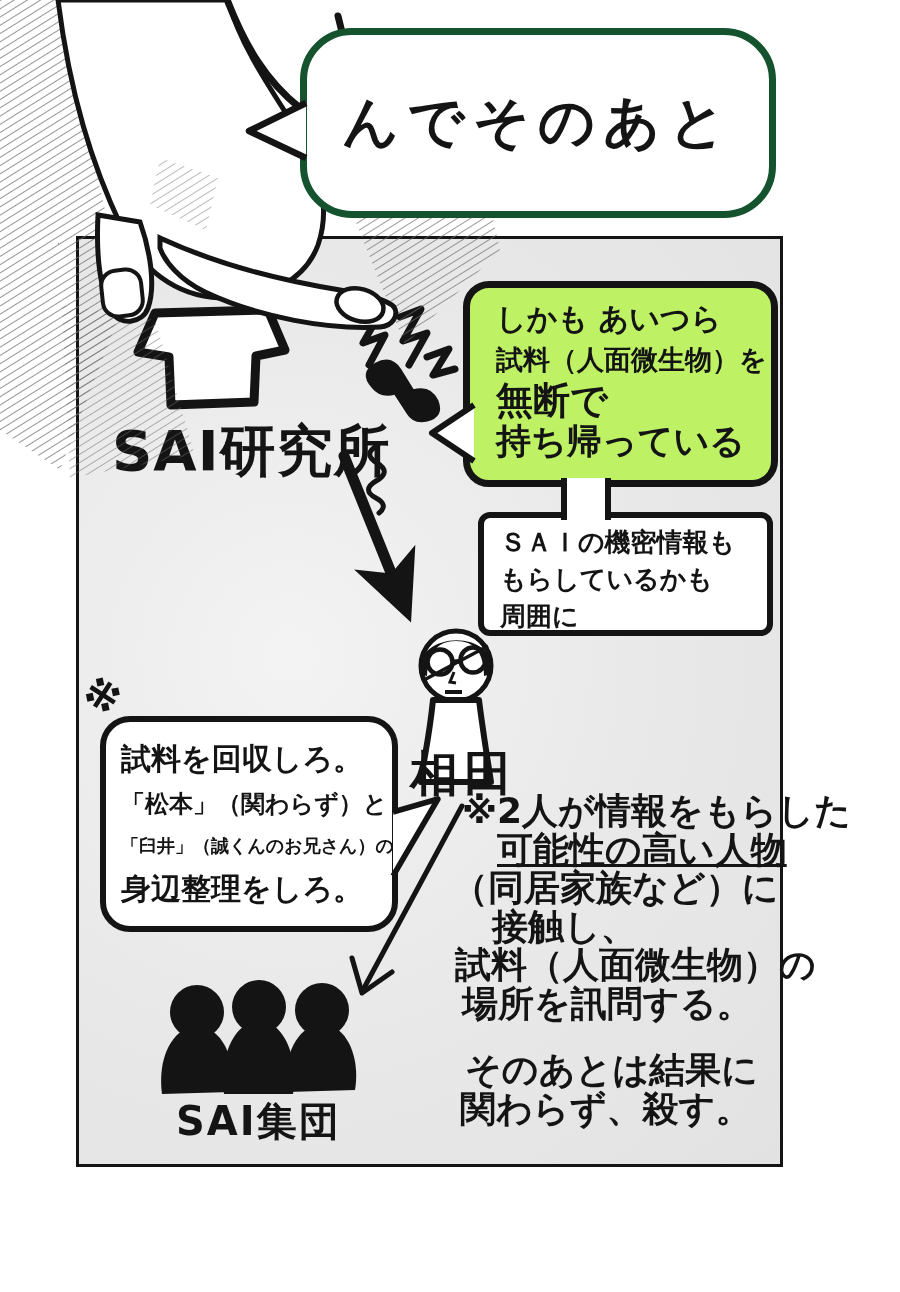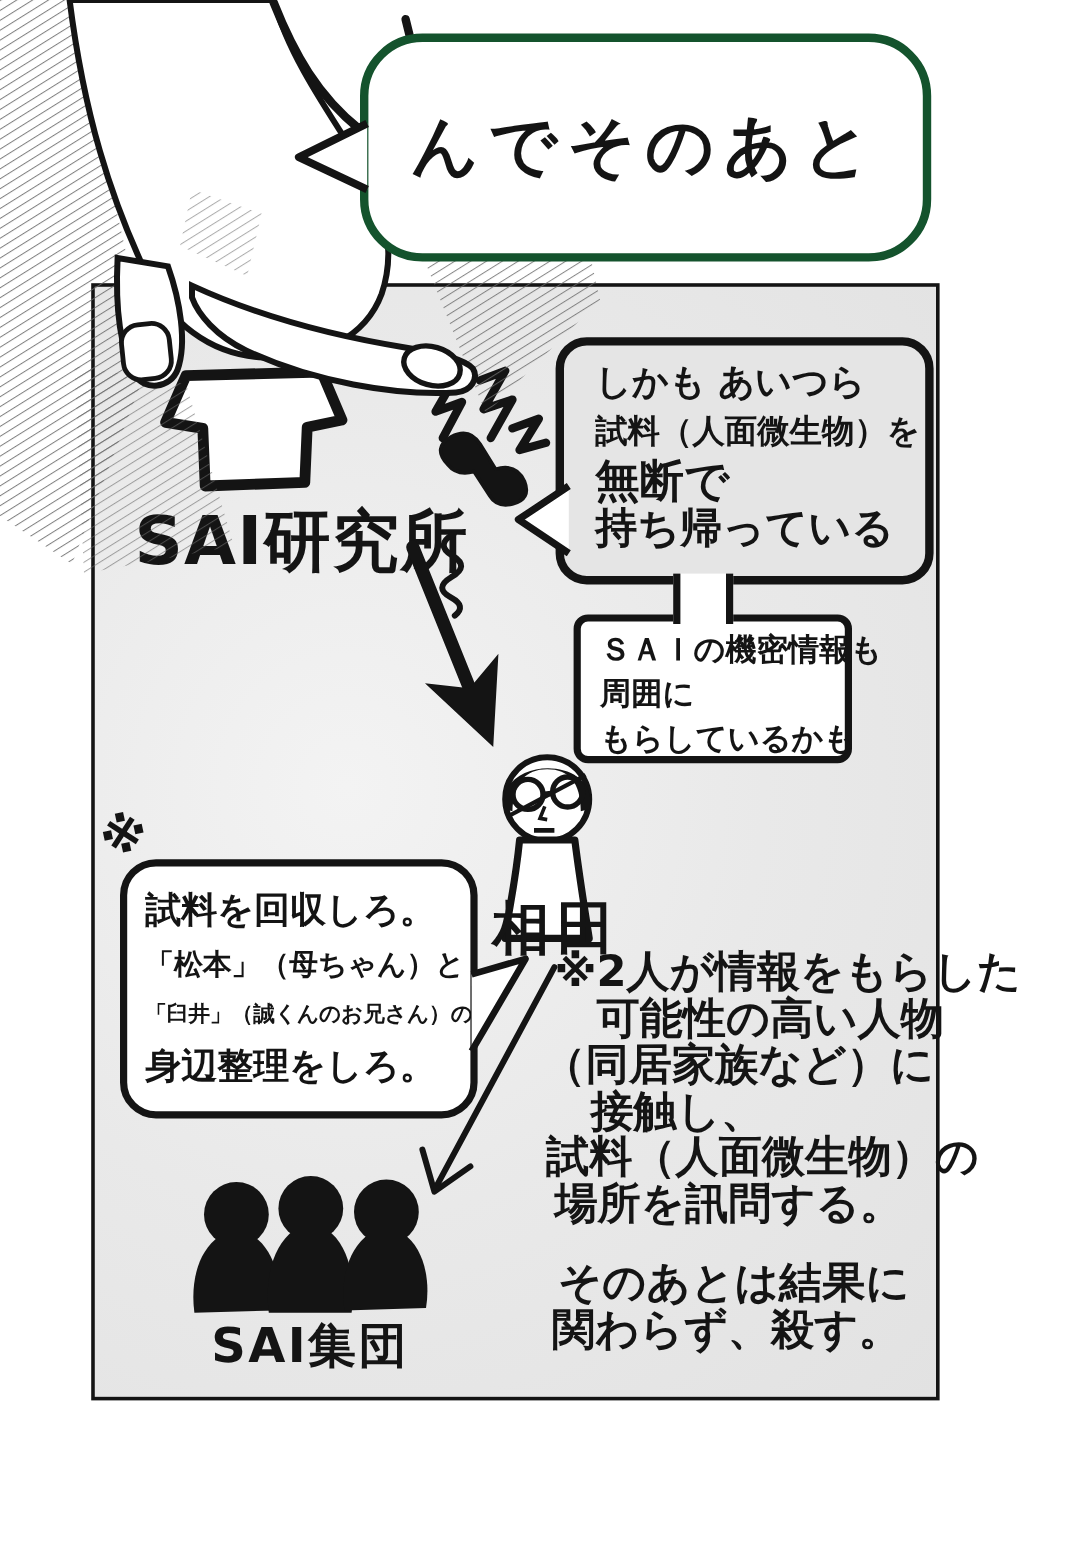--- a/index.html
+++ b/index.html
@@ -20,33 +20,33 @@
   .bubble-top{
     left:300px;top:28px;width:462px;height:176px;
     background:#fff;border:7px solid #14532d;border-radius:52px;
     display:flex;align-items:center;justify-content:center;
     z-index:40;
   }
   .bubble-top .txt{font-size:56px;letter-spacing:8px;white-space:nowrap;}
   
   .bubble-phone{
     left:463px;top:281px;width:315px;height:206px;
-    background:#e5e5e5;border:7px solid #141414;border-radius:26px;
+    background:#bef264;border:7px solid #141414;border-radius:26px;
     padding:10px 0 0 26px;box-sizing:border-box;z-index:21;
   }
   .bubble-phone .ln{font-size:30px;line-height:41px;white-space:nowrap;}
   .bubble-phone .ln:nth-child(2){font-size:27px;}
   .bubble-phone .ln:nth-child(3){font-size:37px;}
   .bubble-phone .ln:nth-child(4){font-size:35px;}
   .connector{
     left:561px;top:478px;width:38px;height:42px;background:#fff;
     border-left:6px solid #141414;border-right:6px solid #141414;z-index:23;
   }
   .box-leak{
-    left:478px;top:512px;width:232px;height:124px;
+    left:478px;top:512px;width:295px;height:124px;
     background:#fff;border:6px solid #141414;border-radius:12px;
     padding:6px 0 0 16px;box-sizing:border-box;z-index:21;
   }
   .box-leak .ln{font-size:26px;line-height:37px;white-space:nowrap;}
   .bubble-order{
     left:100px;top:716px;width:298px;height:216px;
     background:#fff;border:6px solid #141414;border-radius:30px;
     padding:14px 0 0 15px;box-sizing:border-box;z-index:21;
   }
   .bubble-order .ln{white-space:nowrap;}
@@ -55,21 +55,21 @@
   .bubble-order .ln:nth-child(3){font-size:18px;line-height:40px;}
   .bubble-order .ln:nth-child(4){font-size:30px;line-height:46px;}
   
   .lab-label{left:112px;top:414px;font-size:56px;letter-spacing:1px;z-index:21;}
   .aida-label{left:410px;top:742px;font-size:48px;letter-spacing:6px;z-index:21;}
   .group-label{left:176px;top:1094px;font-size:40px;letter-spacing:2px;z-index:21;}
   .asterisk{left:84px;top:674px;font-size:40px;transform:rotate(-12deg);z-index:21;}
   .note{left:452px;top:792px;width:334px;z-index:21;}
   .note .ln{font-size:36px;line-height:38.5px;white-space:nowrap;}
   .note .ln:nth-child(1){margin-left:10px;}
-  .note .ln:nth-child(2){margin-left:45px;}
+  .note .ln:nth-child(2){margin-left:45px;text-decoration:underline;}
   .note .ln:nth-child(3){margin-left:0px;}
   .note .ln:nth-child(4){margin-left:40px;}
   .note .ln:nth-child(5){margin-left:3px;}
   .note .ln:nth-child(6){margin-left:10px;}
   .note .ln:nth-child(7){margin-left:13px;margin-top:28px;}
   .note .ln:nth-child(8){margin-left:8px;}
   svg{display:block;}
   .z21{z-index:21;} .z30{z-index:30;} .z41{z-index:41;}
 </style>
 </head>
@@ -101,22 +101,22 @@
     <div class="ln">持ち帰っている</div>
   </div>
   <svg class="abs" style="left:428px;top:402px;z-index:22;" width="48" height="62" viewBox="0 0 48 62">
     <path d="M46,3 L4,31 L46,59" fill="#ffffff" stroke="#141414" stroke-width="6" stroke-linejoin="round"></path>
   </svg>
 
   <div class="abs connector"></div>
 
   <div class="abs box-leak">
     <div class="ln">ＳＡＩの機密情報も</div>
+    <div class="ln">もらしているかも</div>
     <div class="ln">周囲に</div>
-    <div class="ln">もらしているかも</div>
   </div>
 
   <svg class="abs z21" style="left:328px;top:442px;" width="110" height="190" viewBox="0 0 110 190">
     <defs>
       <marker id="ah1" markerWidth="7" markerHeight="7" refX="4.2" refY="3" orient="auto">
         <path d="M0,0 L6.4,3 L0,6 L1.6,3 Z" fill="#141414"></path>
       </marker>
     </defs>
     <line x1="16" y1="14" x2="74" y2="158" stroke="#141414" stroke-width="11" stroke-linecap="round" marker-end="url(#ah1)"></line>
   </svg>
@@ -131,21 +131,21 @@
     <path d="M56,50 L52,60 L58,61" fill="none" stroke="#141414" stroke-width="3"></path>
     <line x1="47" y1="70" x2="64" y2="70" stroke="#141414" stroke-width="4"></line>
     <path d="M35,78 C31,118 25,140 23,160 L93,160 C89,134 85,110 81,78 Z" fill="#ffffff" stroke="#141414" stroke-width="6" stroke-linejoin="round"></path>
   </svg>
   <div class="abs aida-label">相田</div>
 
   <div class="abs asterisk">※</div>
 
   <div class="abs bubble-order">
     <div class="ln">試料を回収しろ。</div>
-    <div class="ln">「松本」（母ちゃん）と</div>
+    <div class="ln">「松本」（関わらず）と</div>
     <div class="ln">「臼井」（誠くんのお兄さん）の</div>
     <div class="ln">身辺整理をしろ。</div>
   </div>
   <svg class="abs" style="left:390px;top:796px;z-index:22;" width="52" height="84" viewBox="0 0 52 84">
     <path d="M3,16 L48,3 L3,80" fill="#ffffff" stroke="#141414" stroke-width="5.5" stroke-linejoin="round"></path>
   </svg>
 
   <svg class="abs z21" style="left:340px;top:798px;" width="135" height="205" viewBox="0 0 135 205">
     <line x1="122" y1="8" x2="24" y2="190" stroke="#141414" stroke-width="5" stroke-linecap="round"></line>
     <polyline points="12,160 22,195 52,174" fill="none" stroke="#141414" stroke-width="5" stroke-linecap="round" stroke-linejoin="round"></polyline>

